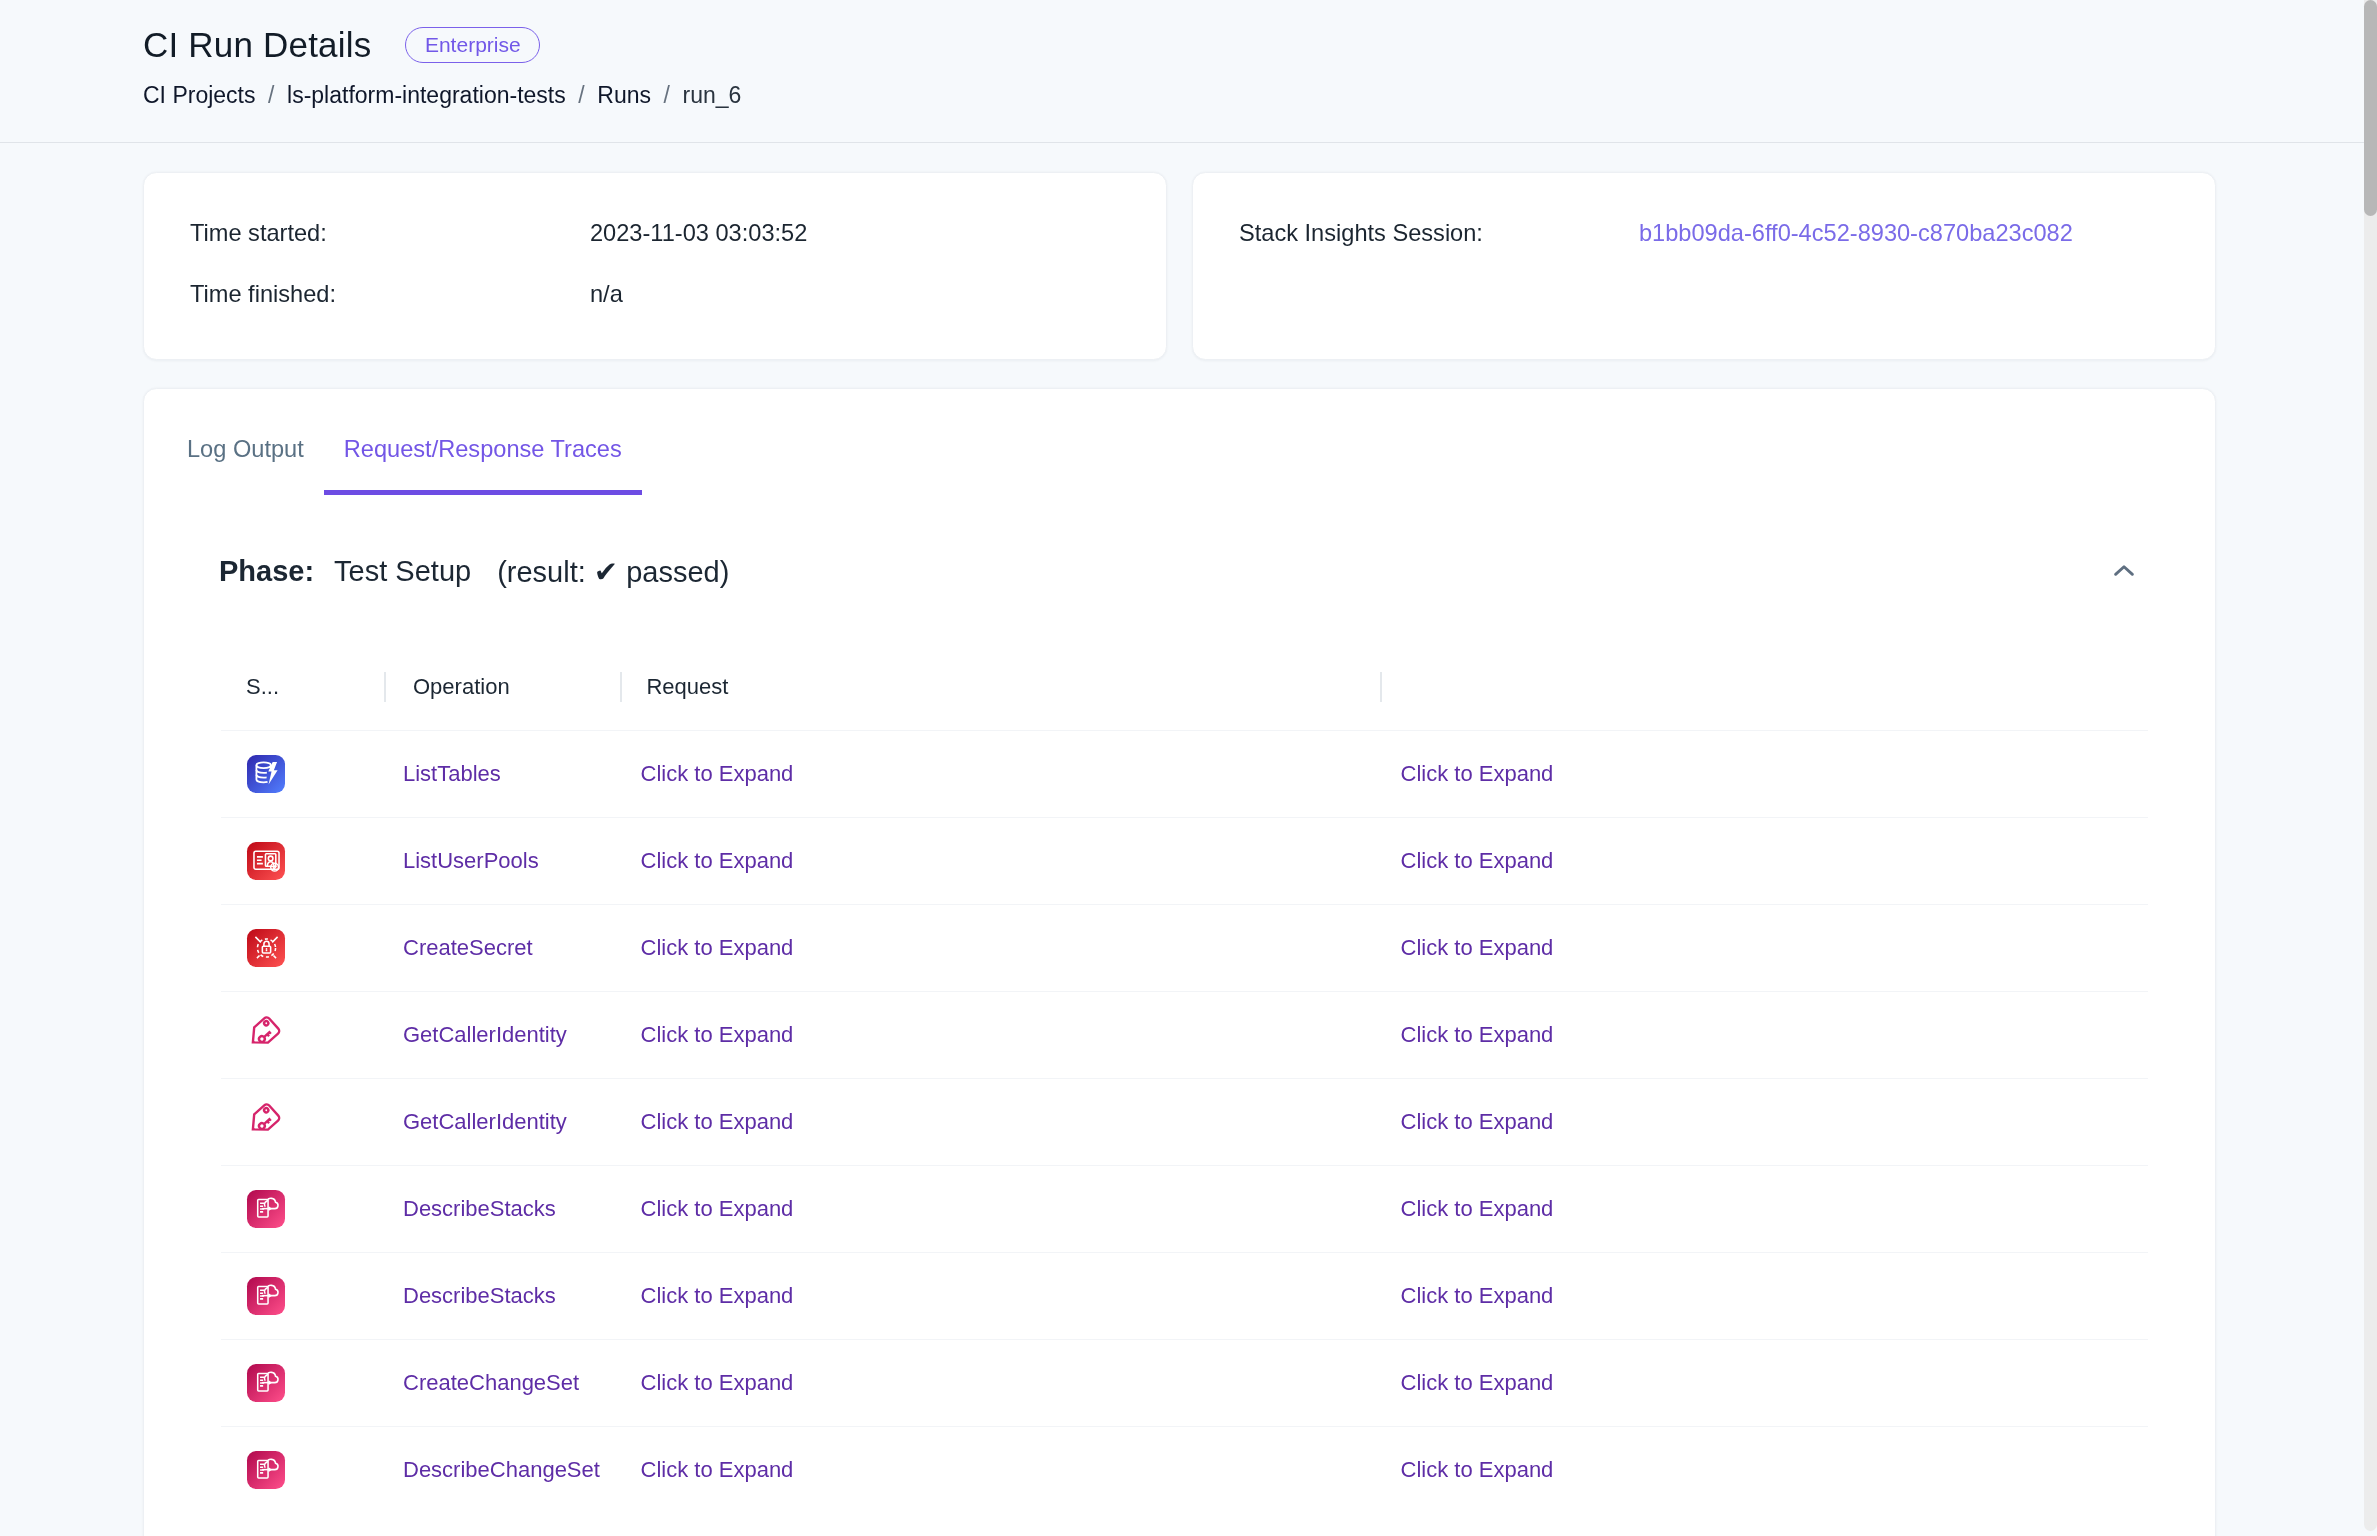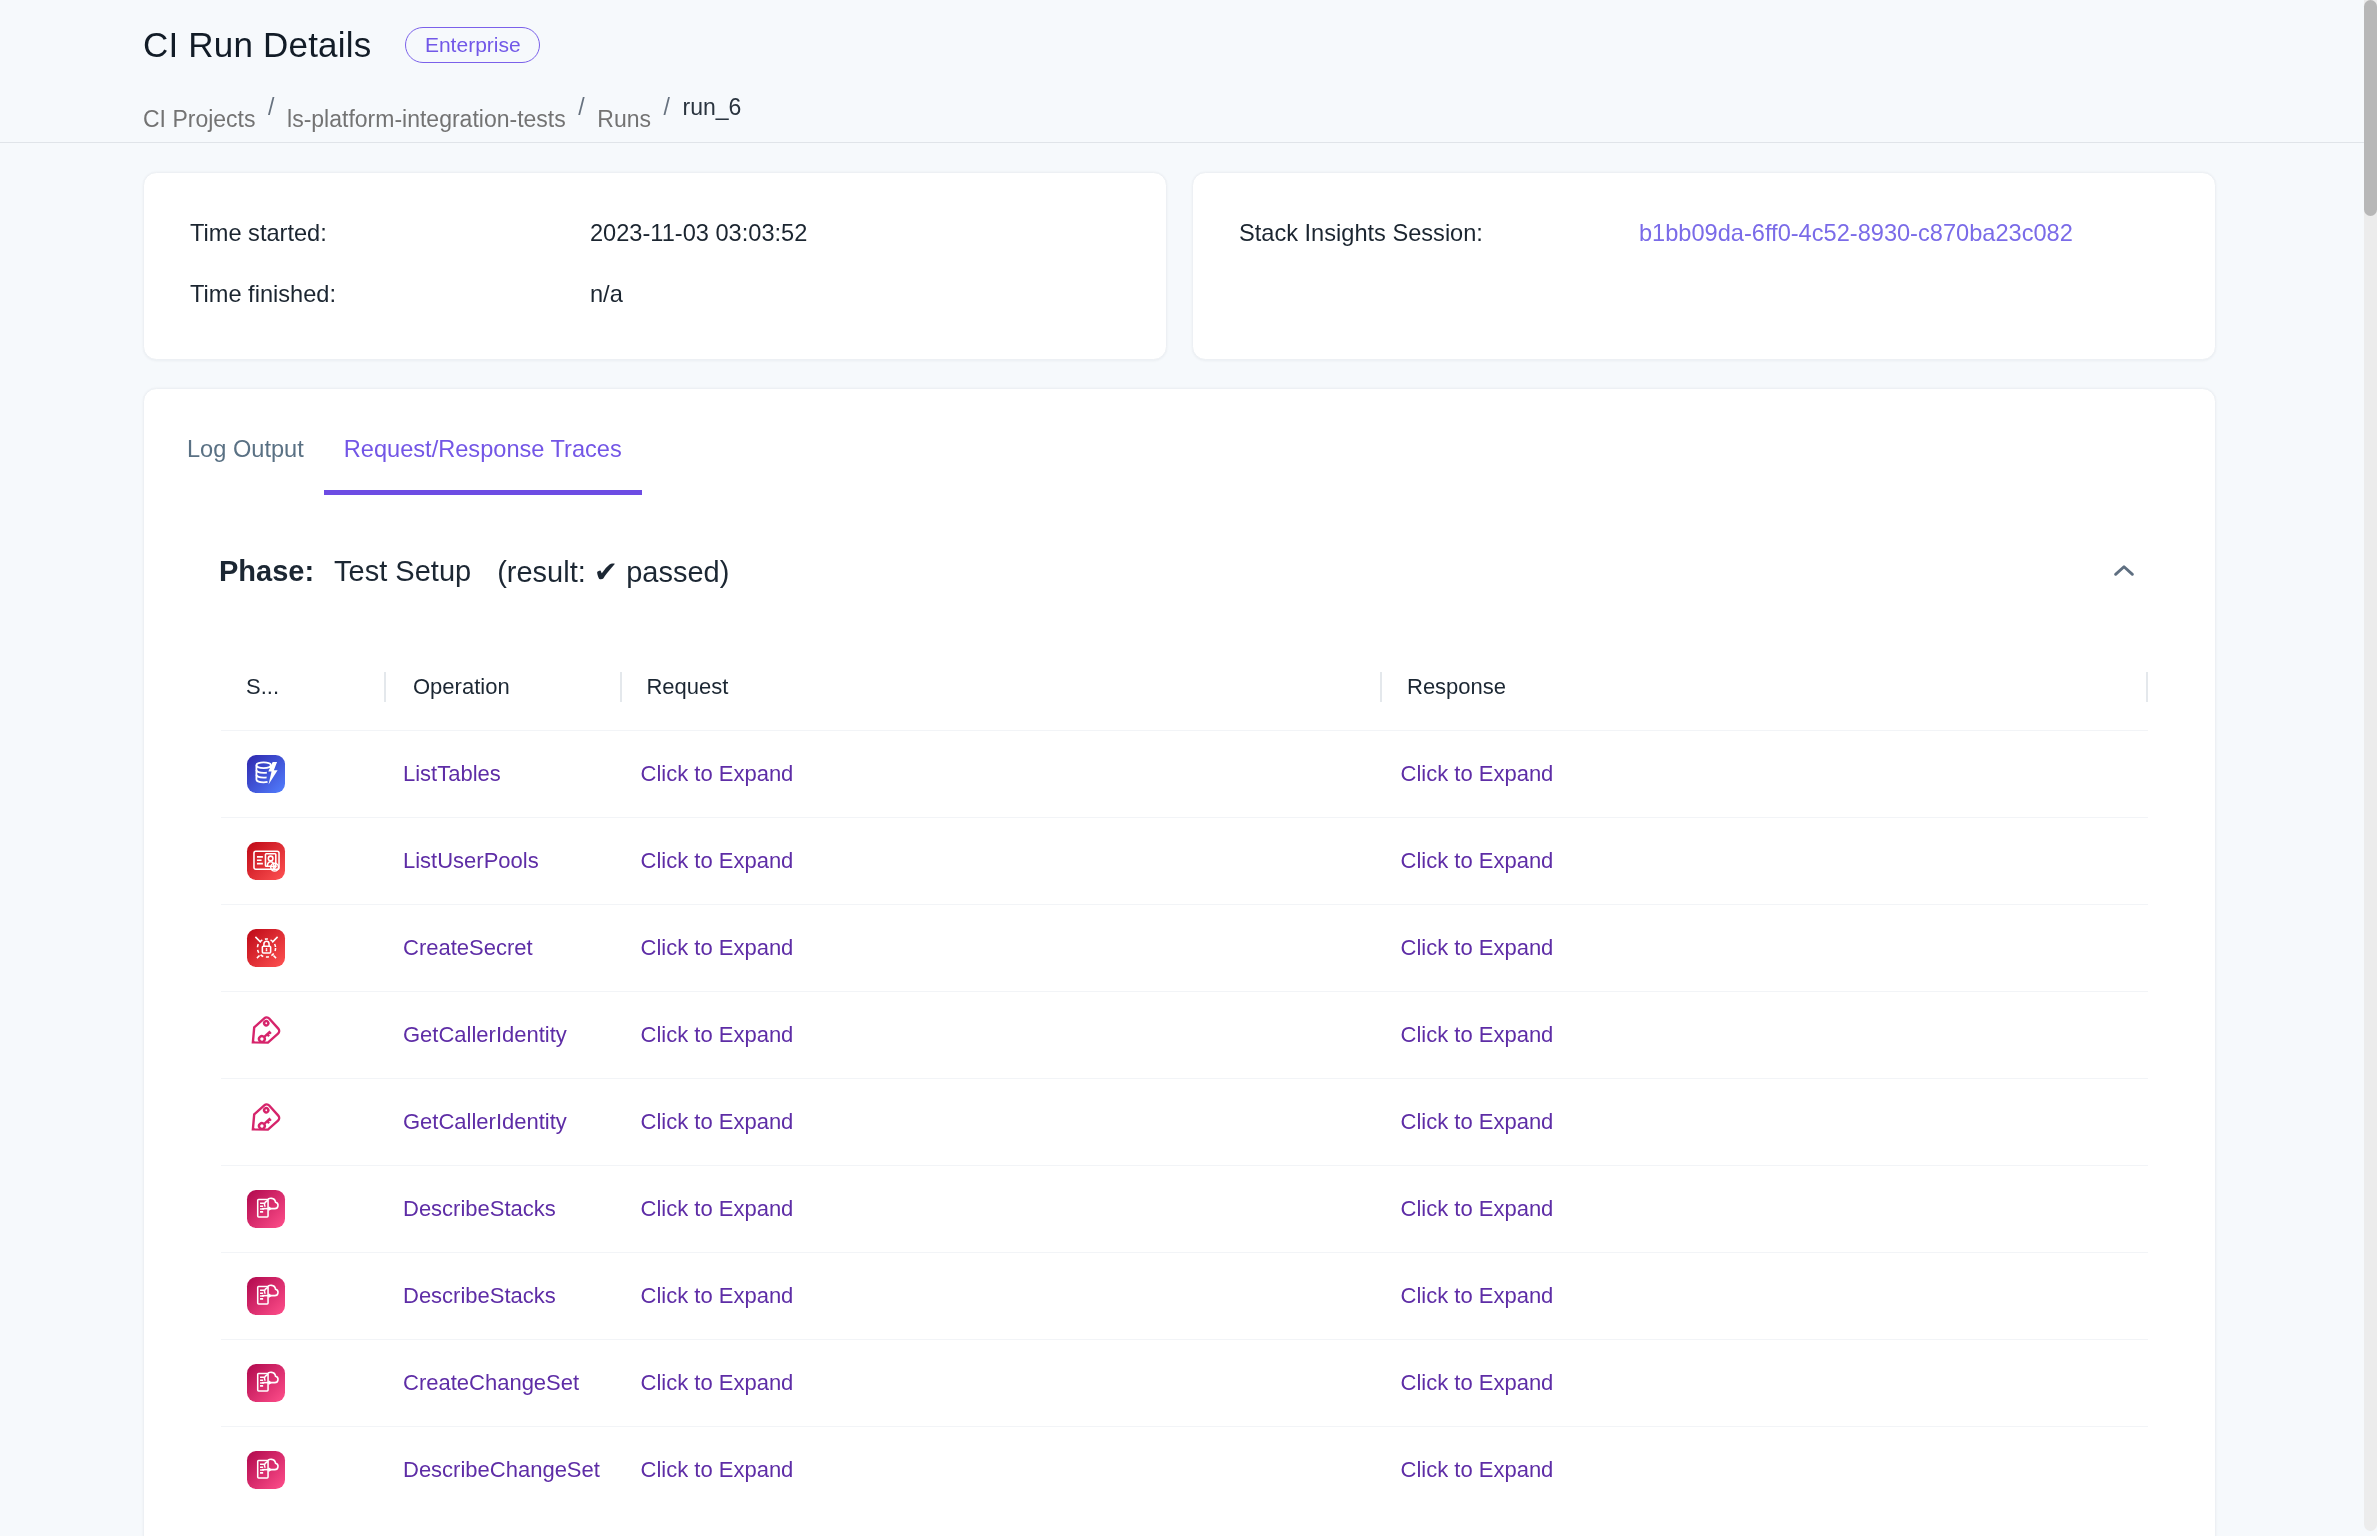--- a/index.html
+++ b/index.html
@@ -14,21 +14,21 @@
 
   
   .topbar { height:143px; border-bottom:1.7px solid #e0e4e9; padding:25px 0 0 143px; }
   .title-row { display:flex; align-items:center; }
   .page-title { font-size:35px; font-weight:500; color:#121c27; letter-spacing:0.2px; }
   .badge {
     margin-left:34px; border:1.7px solid #7b61ea; color:#7258e8;
     border-radius:840px; padding:5px 18.5px; font-size:21px; line-height:1.1;
   }
   .breadcrumb { margin-top:17px; font-size:23px; display:flex; align-items:center; }
-  .crumb-link { color:#737373; cursor:pointer;margin-top:24px; }
+  .crumb-link { color:#0f172a; cursor:pointer; }
   .crumb-sep { color:#67727f; margin:0 12.6px; }
   .crumb-current { color:#2a343f; }
 
   
   .cards { position:absolute; left:143px; top:172px; width:2073px; display:flex; gap:25px; }
   .card {
     flex:1; height:188px; background:#ffffff; border:0.8px solid #edf0f4;
     border-radius:13.5px; box-shadow:0 0.8px 2.5px rgba(20,30,50,.05);
     padding:47px 0 0 46px;
   }
@@ -161,21 +161,20 @@
         </svg>
       </span>
     </button>
   </div>
 
   <div class="tracegrid">
     <div class="ghead" id="ghead">
         <div class="gh">S...</div>
         <div class="gh">Operation</div>
         <div class="gh">Request</div>
-        <div class="gh">Response</div>
       </div>
     <div id="trace-rows">
         <div class="trow">
           <div class="cell c-svc">
             <span class="svc-icon dynamodb">
               <svg viewBox="0 0 24 24" fill="none" stroke="#fff" stroke-width="1.4">
       <ellipse cx="9.8" cy="5.6" rx="5.6" ry="2.2"></ellipse>
       <path d="M4.2 5.6 V16.6 c0 1.25 2.5 2.25 5.6 2.25 1.1 0 2.1-.12 3-.33"></path>
       <path d="M15.4 5.6 v2.4"></path>
       <path d="M4.2 9.3 c0 1.25 2.5 2.25 5.6 2.25 .9 0 1.75-.08 2.5-.22"></path>

